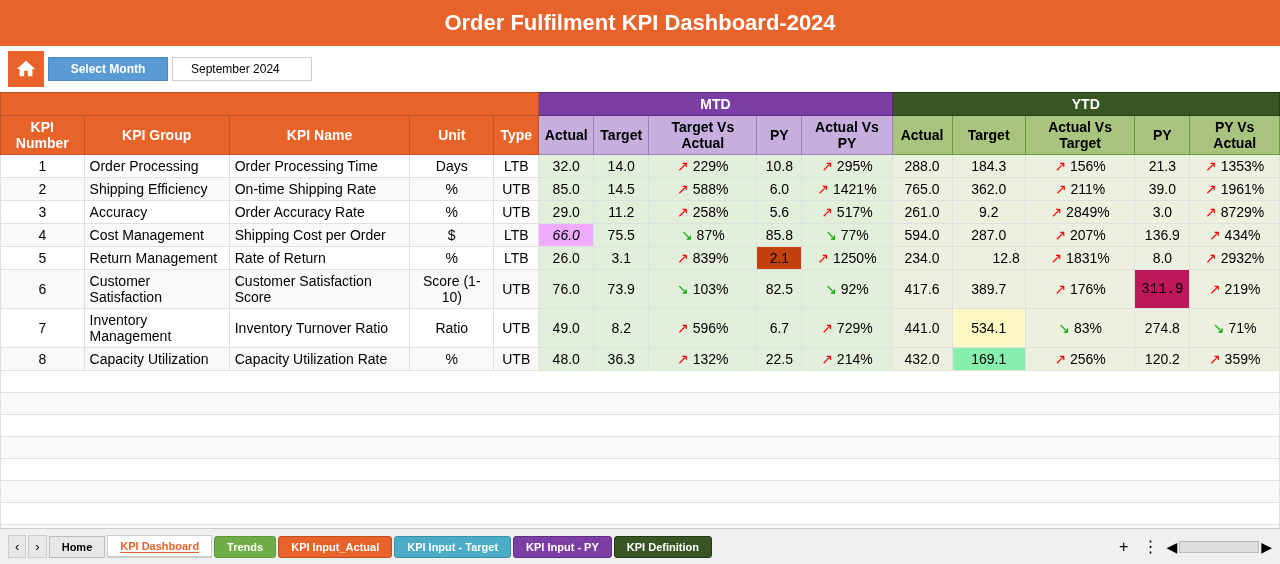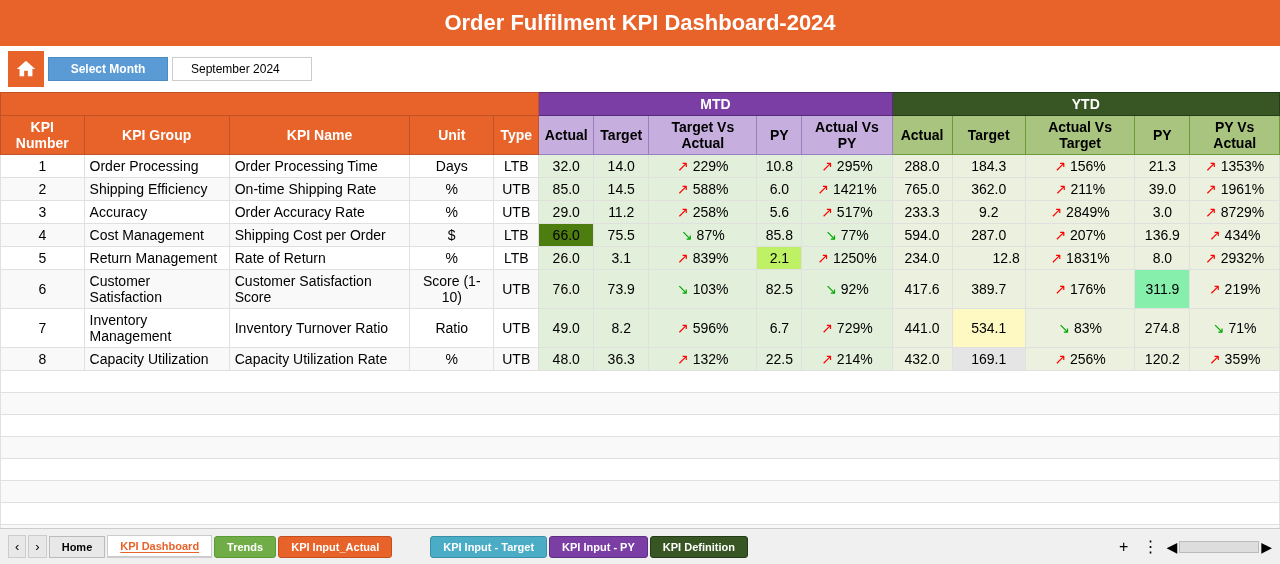--- a/index.html
+++ b/index.html
@@ -141,53 +141,53 @@
     <td>3</td>
     <td class="left">Accuracy</td>
     <td class="left">Order Accuracy Rate</td>
     <td>%</td>
     <td>UTB</td>
     <td style="background:#E2EFDA;">29.0</td>
     <td style="background:#E2EFDA;">11.2</td>
     <td style="background:#E2EFDA;"><span class="red-arrow">↗</span> 258%</td>
     <td style="background:#E2EFDA;">5.6</td>
     <td style="background:#E2EFDA;"><span class="red-arrow">↗</span> 517%</td>
-    <td style="background:#EBF1DE;">233.3</td>
+    <td style="background:#EBF1DE;">261.0</td>
     <td style="background:#EBF1DE;">9.2</td>
     <td style="background:#EBF1DE;"><span class="red-arrow">↗</span> 2849%</td>
     <td style="background:#EBF1DE;">3.0</td>
     <td style="background:#EBF1DE;"><span class="red-arrow">↗</span> 8729%</td>
   </tr>
         <tr>
     <td>4</td>
     <td class="left">Cost Management</td>
     <td class="left">Shipping Cost per Order</td>
     <td>$</td>
     <td>LTB</td>
-    <td style="background:#4d7c0f;">66.0</td>
+    <td style="background:#f0abfc;font-style:italic;">66.0</td>
     <td style="background:#E2EFDA;">75.5</td>
     <td style="background:#E2EFDA;"><span class="green-arrow">↘</span> 87%</td>
     <td style="background:#E2EFDA;">85.8</td>
     <td style="background:#E2EFDA;"><span class="green-arrow">↘</span> 77%</td>
     <td style="background:#EBF1DE;">594.0</td>
     <td style="background:#EBF1DE;">287.0</td>
     <td style="background:#EBF1DE;"><span class="red-arrow">↗</span> 207%</td>
     <td style="background:#EBF1DE;">136.9</td>
     <td style="background:#EBF1DE;"><span class="red-arrow">↗</span> 434%</td>
   </tr>
         <tr>
     <td>5</td>
     <td class="left">Return Management</td>
     <td class="left">Rate of Return</td>
     <td>%</td>
     <td>LTB</td>
     <td style="background:#E2EFDA;">26.0</td>
     <td style="background:#E2EFDA;">3.1</td>
     <td style="background:#E2EFDA;"><span class="red-arrow">↗</span> 839%</td>
-    <td style="background:#bef264;">2.1</td>
+    <td style="background:#c2410c;">2.1</td>
     <td style="background:#E2EFDA;"><span class="red-arrow">↗</span> 1250%</td>
     <td style="background:#EBF1DE;">234.0</td>
     <td style="background:#EBF1DE;padding-left:40px;">12.8</td>
     <td style="background:#EBF1DE;"><span class="red-arrow">↗</span> 1831%</td>
     <td style="background:#EBF1DE;">8.0</td>
     <td style="background:#EBF1DE;"><span class="red-arrow">↗</span> 2932%</td>
   </tr>
         <tr>
     <td>6</td>
     <td class="left">Customer Satisfaction</td>
@@ -195,21 +195,21 @@
     <td>Score (1-10)</td>
     <td>UTB</td>
     <td style="background:#E2EFDA;">76.0</td>
     <td style="background:#E2EFDA;">73.9</td>
     <td style="background:#E2EFDA;"><span class="green-arrow">↘</span> 103%</td>
     <td style="background:#E2EFDA;">82.5</td>
     <td style="background:#E2EFDA;"><span class="green-arrow">↘</span> 92%</td>
     <td style="background:#EBF1DE;">417.6</td>
     <td style="background:#EBF1DE;">389.7</td>
     <td style="background:#EBF1DE;"><span class="red-arrow">↗</span> 176%</td>
-    <td style="background:#86efac;">311.9</td>
+    <td style="background:#be185d;font-family:Liberation Mono, monospace;">311.9</td>
     <td style="background:#EBF1DE;"><span class="red-arrow">↗</span> 219%</td>
   </tr>
         <tr>
     <td>7</td>
     <td class="left">Inventory Management</td>
     <td class="left">Inventory Turnover Ratio</td>
     <td>Ratio</td>
     <td>UTB</td>
     <td style="background:#E2EFDA;">49.0</td>
     <td style="background:#E2EFDA;">8.2</td>
@@ -227,21 +227,21 @@
     <td class="left">Capacity Utilization</td>
     <td class="left">Capacity Utilization Rate</td>
     <td>%</td>
     <td>UTB</td>
     <td style="background:#E2EFDA;">48.0</td>
     <td style="background:#E2EFDA;">36.3</td>
     <td style="background:#E2EFDA;"><span class="red-arrow">↗</span> 132%</td>
     <td style="background:#E2EFDA;">22.5</td>
     <td style="background:#E2EFDA;"><span class="red-arrow">↗</span> 214%</td>
     <td style="background:#EBF1DE;">432.0</td>
-    <td style="background:#e5e5e5;">169.1</td>
+    <td style="background:#86efac;">169.1</td>
     <td style="background:#EBF1DE;"><span class="red-arrow">↗</span> 256%</td>
     <td style="background:#EBF1DE;">120.2</td>
     <td style="background:#EBF1DE;"><span class="red-arrow">↗</span> 359%</td>
   </tr>
         <tr>
           <td colspan="15" style="height:22px;"></td>
         </tr>
         <tr>
           <td colspan="15" style="height:22px;"></td>
         </tr>
@@ -267,21 +267,21 @@
   </table>
 </div>
 
 <div class="tab-bar">
   <button class="tab-nav-btn">‹</button>
   <button class="tab-nav-btn">›</button>
   <div class="tab plain">Home</div>
   <div class="tab active">KPI Dashboard</div>
   <div class="tab green">Trends</div>
   <div class="tab orange">KPI Input_Actual</div>
-  <div class="tab blue-green" style="background:#4BACC6;color:#fff;border-color:#3a8fa8;margin-left:36px;">KPI Input - Target</div>
+  <div class="tab blue-green" style="background:#4BACC6;color:#fff;border-color:#3a8fa8;">KPI Input - Target</div>
   <div class="tab purple">KPI Input - PY</div>
   <div class="tab gray-green">KPI Definition</div>
   <div class="tab-spacer"></div>
   <span class="tab-add">+</span>
   <span class="tab-more">⋮</span>
   <div style="display:flex;align-items:center;gap:2px;">
     <span style="cursor:pointer;font-size:14px;">◀</span>
     <div class="scroll-bar-area"></div>
     <span style="cursor:pointer;font-size:14px;">▶</span>
   </div>

